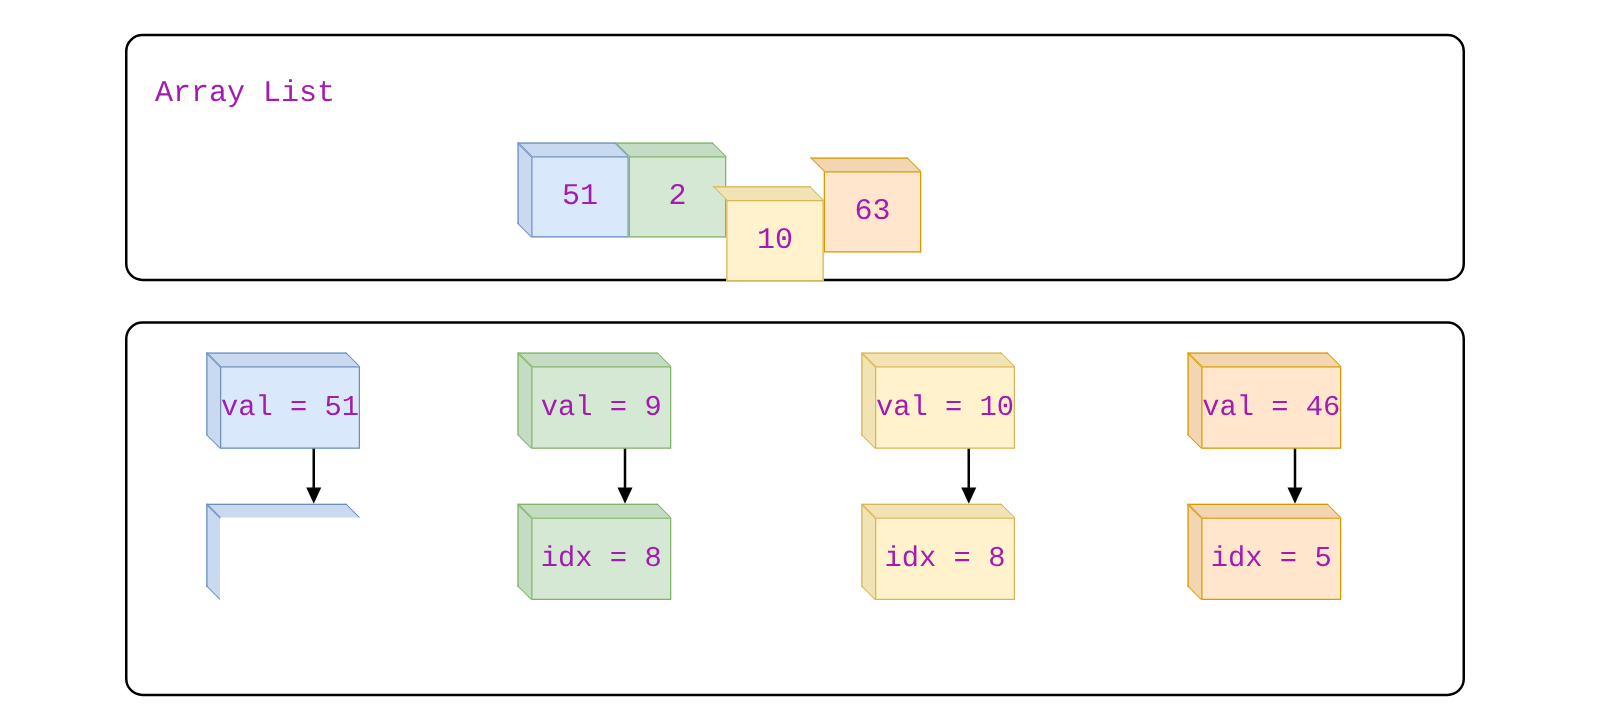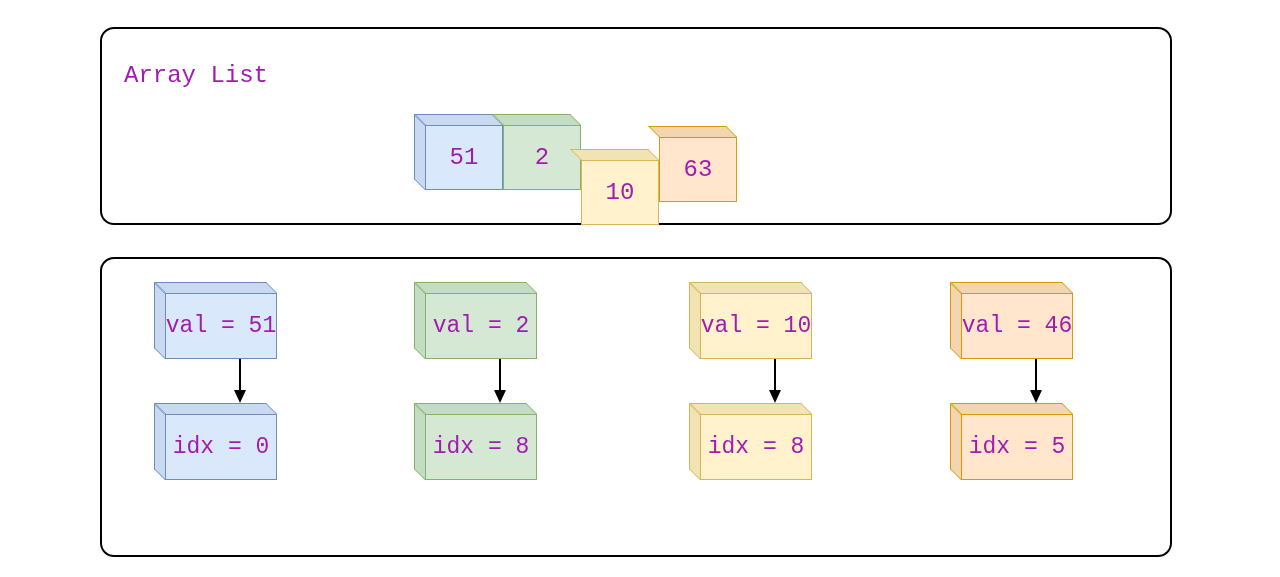--- a/index.html
+++ b/index.html
@@ -80,42 +80,41 @@
       <div class="cube no-side" style="left: 234px; top: 0px; margin-top: 12px; --fill: #ffe6cc; --shade: #f3d5b2; --stroke: #d79b00;">
         <div class="face top"></div>
 
         <div class="face front">63</div>
       </div>
     </div>
   </div>
 
   <div class="panel" id="panel-hashmap">
 
-    <div class="entry" style="left:52px;">
+    <div class="entry" style="left:63px;">
       <div class="cube val" style="--fill: #dae8fc; --shade: #c9daf0; --stroke: #6c8ebf;">
         <div class="face top"></div>
         <div class="face side"></div>
         <div class="face front">val = 51</div>
       </div>
       <div class="arrow">
         <div class="shaft"></div>
         <div class="head"></div>
       </div>
       <div class="cube idx" style="--fill: #dae8fc; --shade: #c9daf0; --stroke: #6c8ebf;">
         <div class="face top"></div>
         <div class="face side"></div>
-        <div class="face front">idx = 0</div>
       </div>
     </div>
 
     <div class="entry" style="left:312px;">
       <div class="cube val" style="--fill: #d5e8d4; --shade: #c4dcc3; --stroke: #82b366;">
         <div class="face top"></div>
         <div class="face side"></div>
-        <div class="face front">val = 2</div>
+        <div class="face front">val = 9</div>
       </div>
       <div class="arrow">
         <div class="shaft"></div>
         <div class="head"></div>
       </div>
       <div class="cube idx" style="--fill: #d5e8d4; --shade: #c4dcc3; --stroke: #82b366;">
         <div class="face top"></div>
         <div class="face side"></div>
         <div class="face front">idx = 8</div>
       </div>

